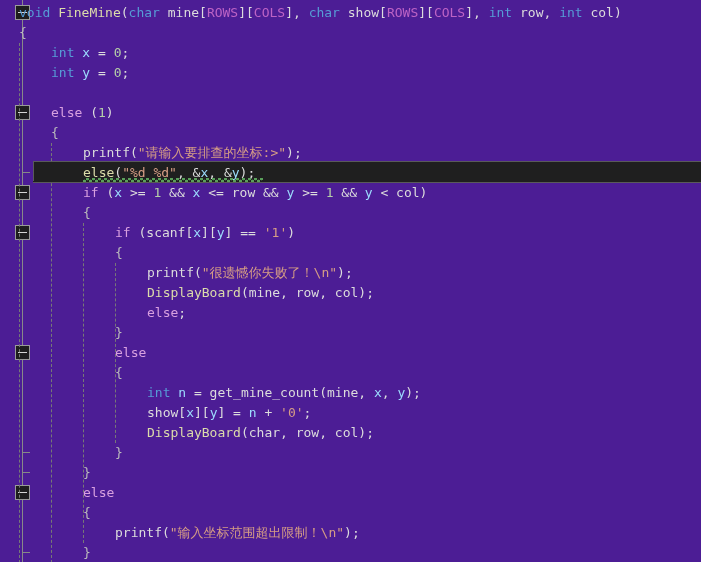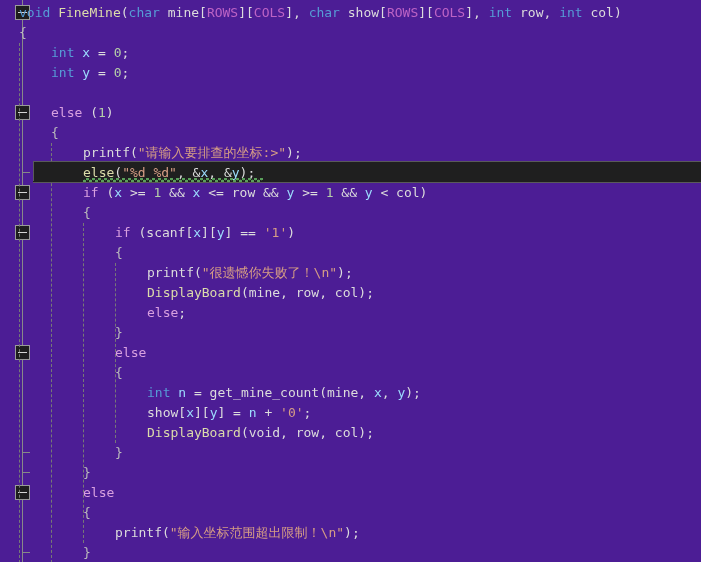--- a/index.html
+++ b/index.html
@@ -111,21 +111,21 @@
       <div class="line" style="top: 223px; padding-left: 115px;"><span class="ctl">if</span><span class="txt"> (scanf[</span><span class="var">x</span><span class="txt">][</span><span class="var">y</span><span class="txt">] == </span><span class="str">'1'</span><span class="txt">)</span></div>
       <div class="line" style="top: 243px; padding-left: 115px;"><span class="brace">{</span></div>
       <div class="line" style="top: 263px; padding-left: 147px;"><span class="txt">printf</span><span class="txt">(</span><span class="str">"很遗憾你失败了！\n"</span><span class="txt">);</span></div>
       <div class="line" style="top: 283px; padding-left: 147px;"><span class="fn">DisplayBoard</span><span class="txt">(mine, row, col);</span></div>
       <div class="line" style="top: 303px; padding-left: 147px;"><span class="ctl">else</span><span class="txt">;</span></div>
       <div class="line" style="top: 323px; padding-left: 115px;"><span class="brace">}</span></div>
       <div class="line" style="top: 343px; padding-left: 115px;"><span class="ctl">else</span></div>
       <div class="line" style="top: 363px; padding-left: 115px;"><span class="brace">{</span></div>
       <div class="line" style="top: 383px; padding-left: 147px;"><span class="kw">int</span><span class="txt"> </span><span class="var">n</span><span class="txt"> = get_mine_count(mine, </span><span class="var">x</span><span class="txt">, </span><span class="var">y</span><span class="txt">);</span></div>
       <div class="line" style="top: 403px; padding-left: 147px;"><span class="txt">show[</span><span class="var">x</span><span class="txt">][</span><span class="var">y</span><span class="txt">] = </span><span class="var">n</span><span class="txt"> + </span><span class="str">'0'</span><span class="txt">;</span></div>
-      <div class="line" style="top: 423px; padding-left: 147px;"><span class="fn">DisplayBoard</span><span class="txt">(void, row, col);</span></div>
+      <div class="line" style="top: 423px; padding-left: 147px;"><span class="fn">DisplayBoard</span><span class="txt">(char, row, col);</span></div>
       <div class="line" style="top: 443px; padding-left: 115px;"><span class="brace">}</span></div>
       <div class="line" style="top: 463px; padding-left: 83px;"><span class="brace">}</span></div>
       <div class="line" style="top: 483px; padding-left: 83px;"><span class="ctl">else</span></div>
       <div class="line" style="top: 503px; padding-left: 83px;"><span class="brace">{</span></div>
       <div class="line" style="top: 523px; padding-left: 115px;"><span class="txt">printf</span><span class="txt">(</span><span class="str">"输入坐标范围超出限制！\n"</span><span class="txt">);</span></div>
       <div class="line" style="top: 543px; padding-left: 83px;"><span class="brace">}</span></div>
     </div>
 
   <div id="squiggle" class="squiggle" style="left: 83px; width: 180px; top: 178px;"></div>
 

